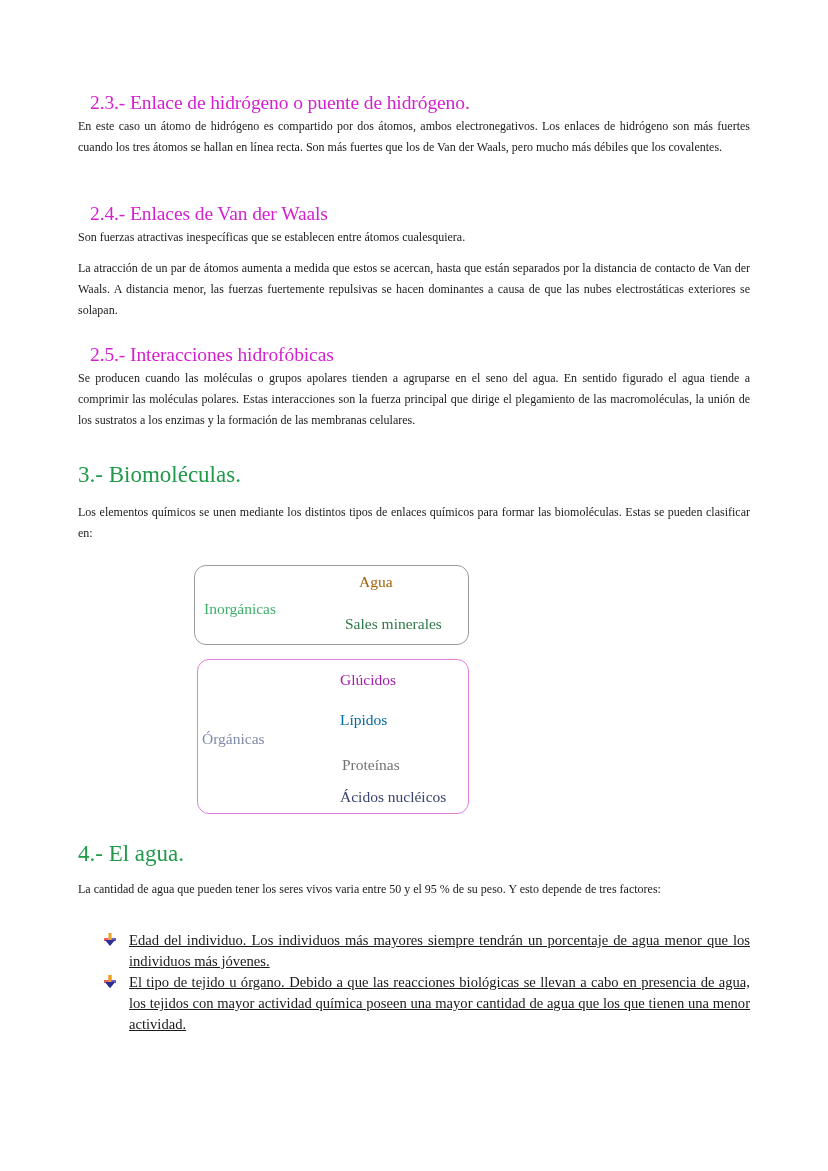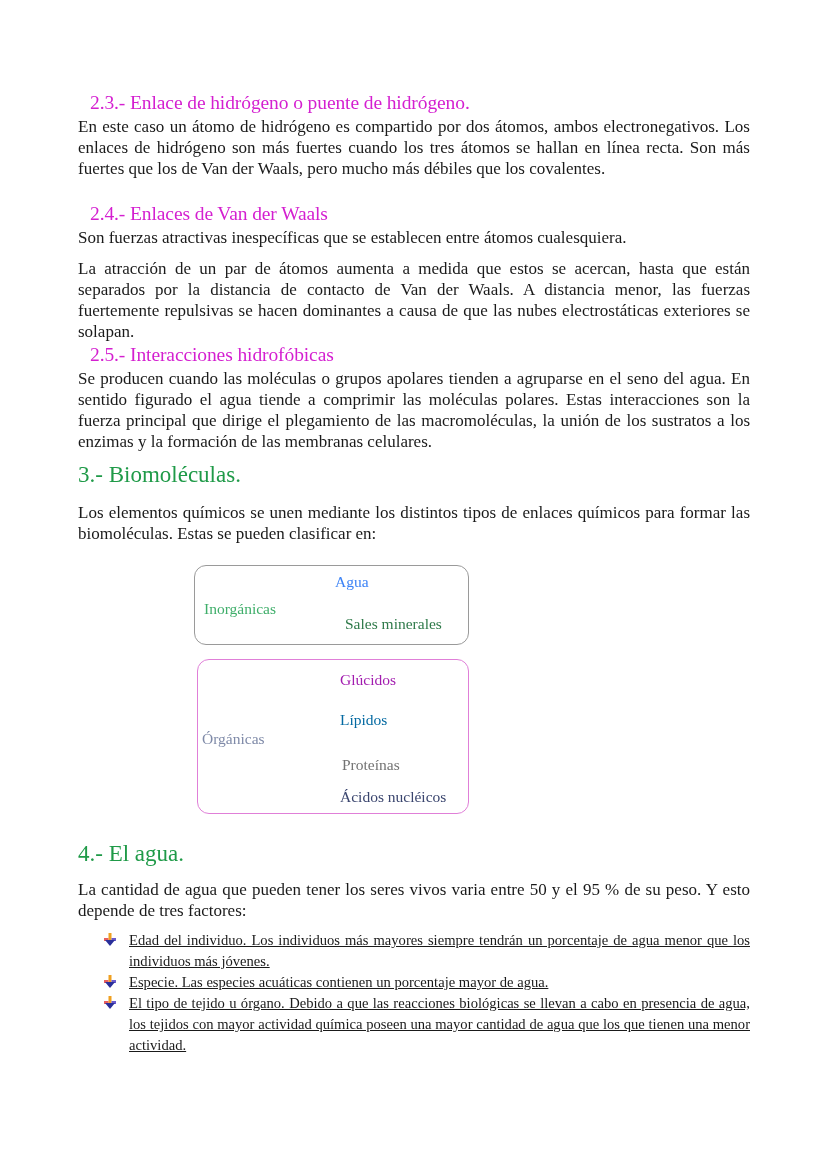--- a/index.html
+++ b/index.html
@@ -4,21 +4,21 @@
 <style>
   html, body { margin: 0; padding: 0; background: #ffffff; }
   body { width: 828px; height: 1171px; position: relative; overflow: hidden;
          font-family: "Liberation Serif", "DejaVu Serif", serif; color: #1a1a1a; }
   .page { position: absolute; left: 78px; top: 0; width: 672px; }
   h2.sub { position: absolute; left: 0; margin: 12px; font-weight: normal;
            font-size: 19.5px; color: #d41fd0; letter-spacing: -0.1px; white-space: nowrap; }
   h1.main { position: absolute; left: 0; margin: 0; font-weight: normal;
             font-size: 23px; color: #1f9a48; white-space: nowrap; }
   p.txt { position: absolute; left: 0; width: 672px; margin: 0;
-          font-size: 17px; line-height: 21px; text-align: justify; }
+          font-size: 12px; line-height: 21px; text-align: justify; }
   .box { position: absolute; background: #fff; border-radius: 12px; }
   .box.inorg { left: 116px; top: 565px; width: 273px; height: 78px; border: 1.3px solid #9a9a9a; }
   .box.org { left: 119px; top: 659px; width: 270px; height: 153px; border: 1.5px solid #e07fd8; }
   .lbl { position: absolute; font-size: 15.5px; white-space: nowrap; }
   ul.bullets { position: absolute; left: 24px; top: 930px; width: 648px; margin: 0; padding: 0; list-style: none; }
   ul.bullets li { position: relative; padding-left: 27px; font-size: 14.6px; line-height: 21px; text-align: justify; text-decoration: underline; }
   .arrow { position: absolute; left: 1px; top: 3px; width: 14px; height: 14px; }
 </style>
 </head>
 <body>
@@ -33,21 +33,21 @@
   <p class="txt" style="top:258px">La atracción de un par de átomos aumenta a medida que estos se acercan, hasta que están separados por la distancia de contacto de Van der Waals. A distancia menor, las fuerzas fuertemente repulsivas se hacen dominantes a causa de que las nubes electrostáticas exteriores se solapan.</p>
 
   <h2 class="sub" style="top:332px">2.5.- Interacciones hidrofóbicas</h2>
   <p class="txt" style="top:368px">Se producen cuando las moléculas o grupos apolares tienden a agruparse en el seno del agua. En sentido figurado el agua tiende a comprimir las moléculas polares. Estas interacciones son la fuerza principal que dirige el plegamiento de las macromoléculas, la unión de los sustratos a los enzimas y la formación de las membranas celulares.</p>
 
   <h1 class="main" style="top:462px">3.- Biomoléculas.</h1>
   <p class="txt" style="top:502px">Los elementos químicos se unen mediante los distintos tipos de enlaces químicos para formar las biomoléculas. Estas se pueden clasificar en:</p>
 
   <div class="box inorg">
     <span class="lbl" style="left:9px;top:34px;color:#3fae6a">Inorgánicas</span>
-    <span class="lbl" style="left:140px;top:7px;color:#3b82f6">Agua</span>
+    <span class="lbl" style="left:164px;top:7px;color:#a16207">Agua</span>
     <span class="lbl" style="left:150px;top:49px;color:#2f7a4a">Sales minerales</span>
   </div>
 
   <div class="box org">
     <span class="lbl" style="left:4px;top:70px;color:#7f8aa8">Órgánicas</span>
     <span class="lbl" style="left:142px;top:11px;color:#a21caf">Glúcidos</span>
     <span class="lbl" style="left:142px;top:51px;color:#0369a1">Lípidos</span>
     <span class="lbl" style="left:144px;top:96px;color:#737373">Proteínas</span>
     <span class="lbl" style="left:142px;top:128px;color:#3a456e">Ácidos nucléicos</span>
   </div>
@@ -65,21 +65,20 @@
       </svg>
       <span>Edad del individuo. Los individuos más mayores siempre tendrán un porcentaje de agua menor que los individuos más jóvenes.</span>
     </li>
     <li>
       <svg class="arrow" viewBox="0 0 14 14">
         <rect x="5.5" y="0" width="3" height="7" fill="#f0a020"></rect>
         <rect x="1" y="5" width="4.5" height="3" fill="#e86060"></rect>
         <rect x="8.5" y="5" width="4.5" height="3" fill="#6a5acd"></rect>
         <polygon points="2,7 12,7 7,13" fill="#2a2f9a"></polygon>
       </svg>
-      <span>Especie. Las especies acuáticas contienen un porcentaje mayor de agua.</span>
     </li>
     <li>
       <svg class="arrow" viewBox="0 0 14 14">
         <rect x="5.5" y="0" width="3" height="7" fill="#f0a020"></rect>
         <rect x="1" y="5" width="4.5" height="3" fill="#e86060"></rect>
         <rect x="8.5" y="5" width="4.5" height="3" fill="#6a5acd"></rect>
         <polygon points="2,7 12,7 7,13" fill="#2a2f9a"></polygon>
       </svg>
       <span>El tipo de tejido u órgano. Debido a que las reacciones biológicas se llevan a cabo en presencia de agua, los tejidos con mayor actividad química poseen una mayor cantidad de agua que los que tienen una menor actividad.</span>
     </li>

